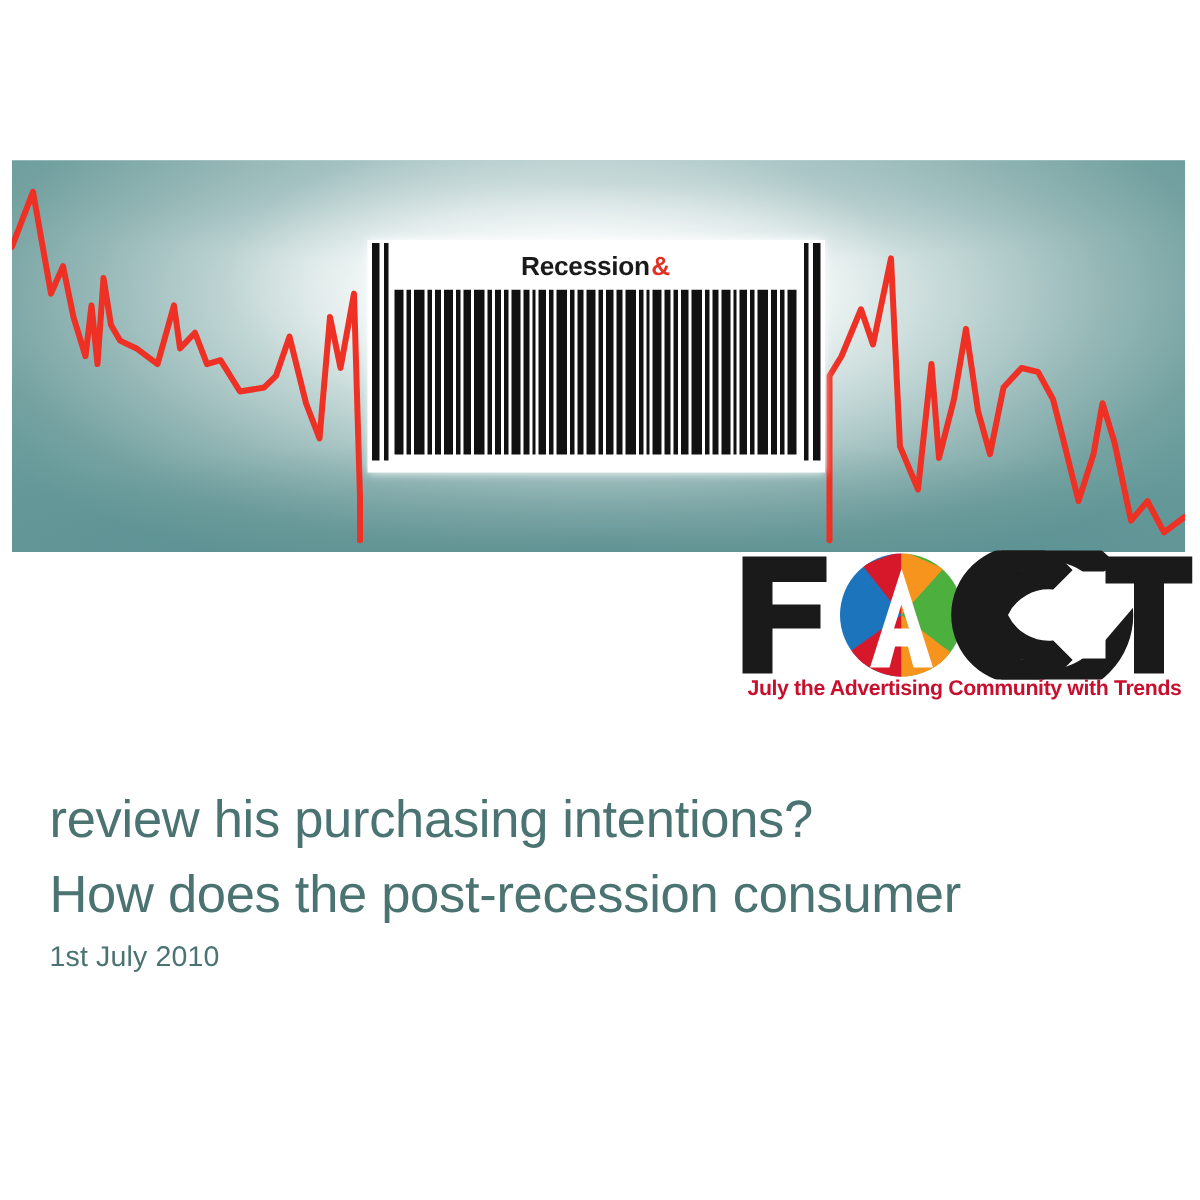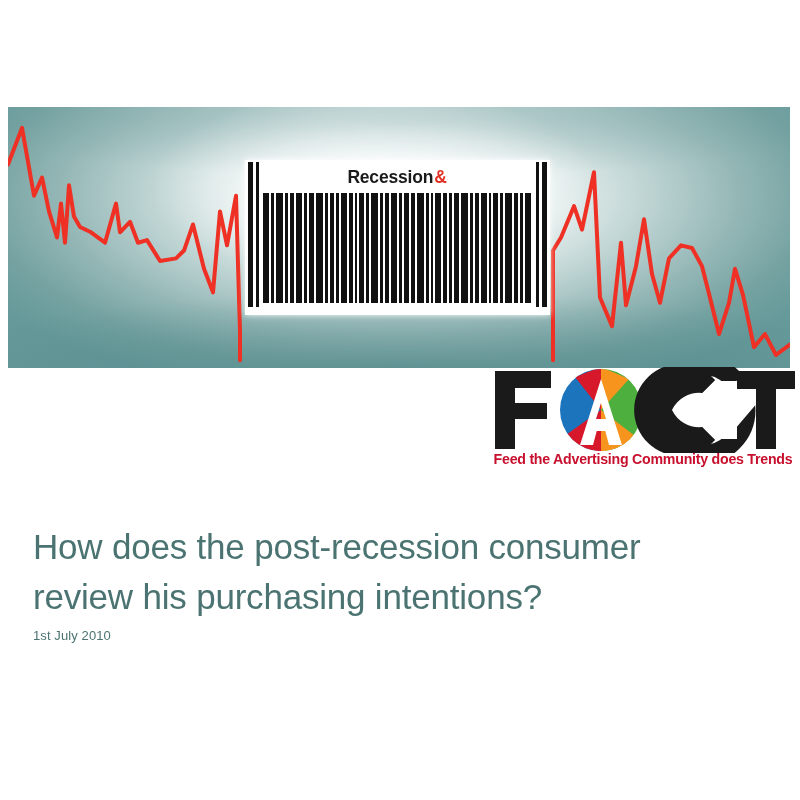--- a/index.html
+++ b/index.html
@@ -144,21 +144,21 @@
     line-height: 1.42;
     font-weight: normal;
     color: #4a7371;
     letter-spacing: -0.2px;
   }
   .subdate {
     position: absolute;
     left: 33px;
     top: 628px;
     font-family: "Liberation Sans", sans-serif;
-    font-size: 13px;
+    font-size: 19px;
     font-weight: normal;
     color: #4a7371;
     letter-spacing: 0.1px;
   }
 </style>
 </head>
 <body>
 
 <div class="slide">
 
@@ -265,23 +265,23 @@
                  A45 45 0 0 1 166 43 Z" fill="#1a1a1a"></path>
         <circle cx="212" cy="43" r="45" fill="none" stroke="#1a1a1a" stroke-width="19"></circle>
         <path d="M230 14 L248 14 L248 72 L230 72 Z" fill="#ffffff"></path>
         <path d="M237 22 L255 8 L275 28 L246 62 Z" fill="#ffffff"></path>
       </g>
 
       <g>
         <path d="M248 4 H306 V22 H287 V82 H267 V22 H248 Z" fill="#1a1a1a"></path>
       </g>
     </svg>
-    <div class="logo-tagline">Feed the Advertising Community does Trends</div>
+    <div class="logo-tagline">July the Advertising Community with Trends</div>
   </div>
 
   <div class="headline">
+    <div>review his purchasing intentions?</div>
     <div>How does the post-recession consumer</div>
-    <div>review his purchasing intentions?</div>
   </div>
 
   <div class="subdate">1st July 2010</div>
 
 </div>
 
 </body></html>

